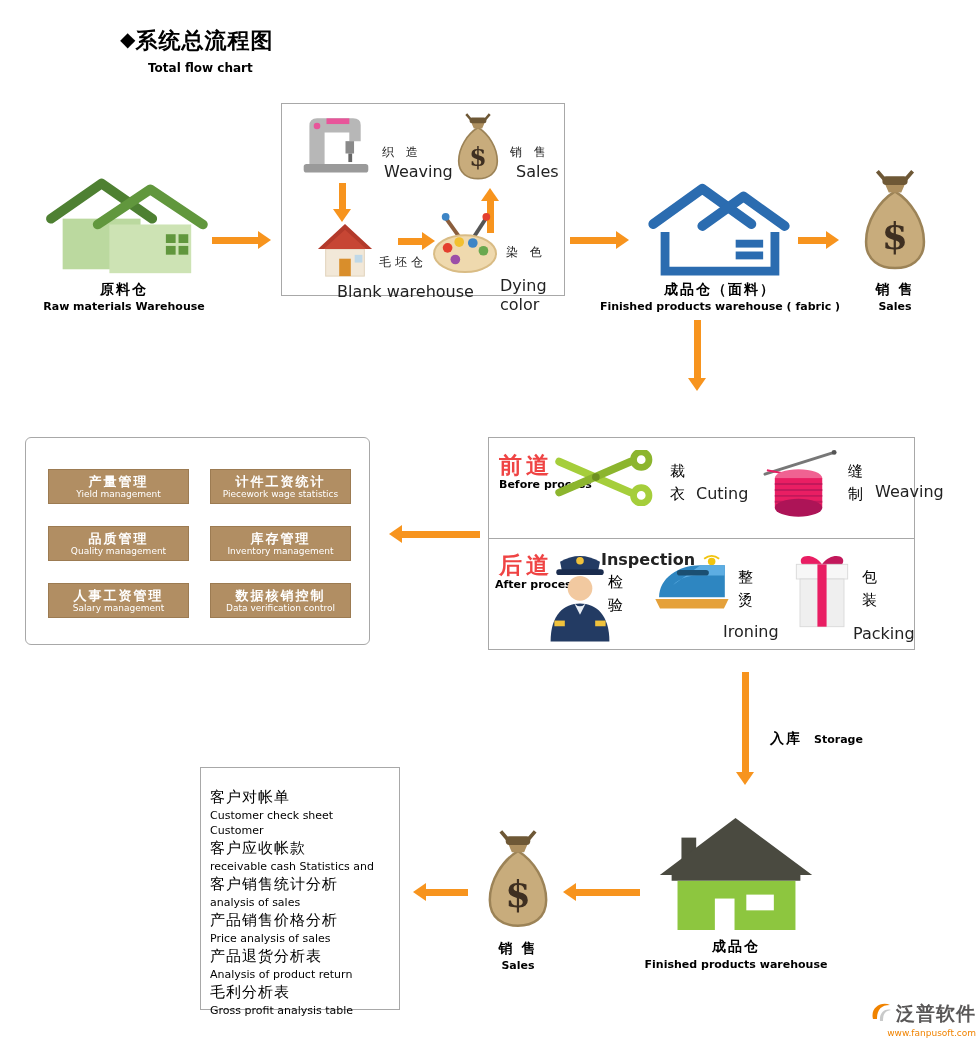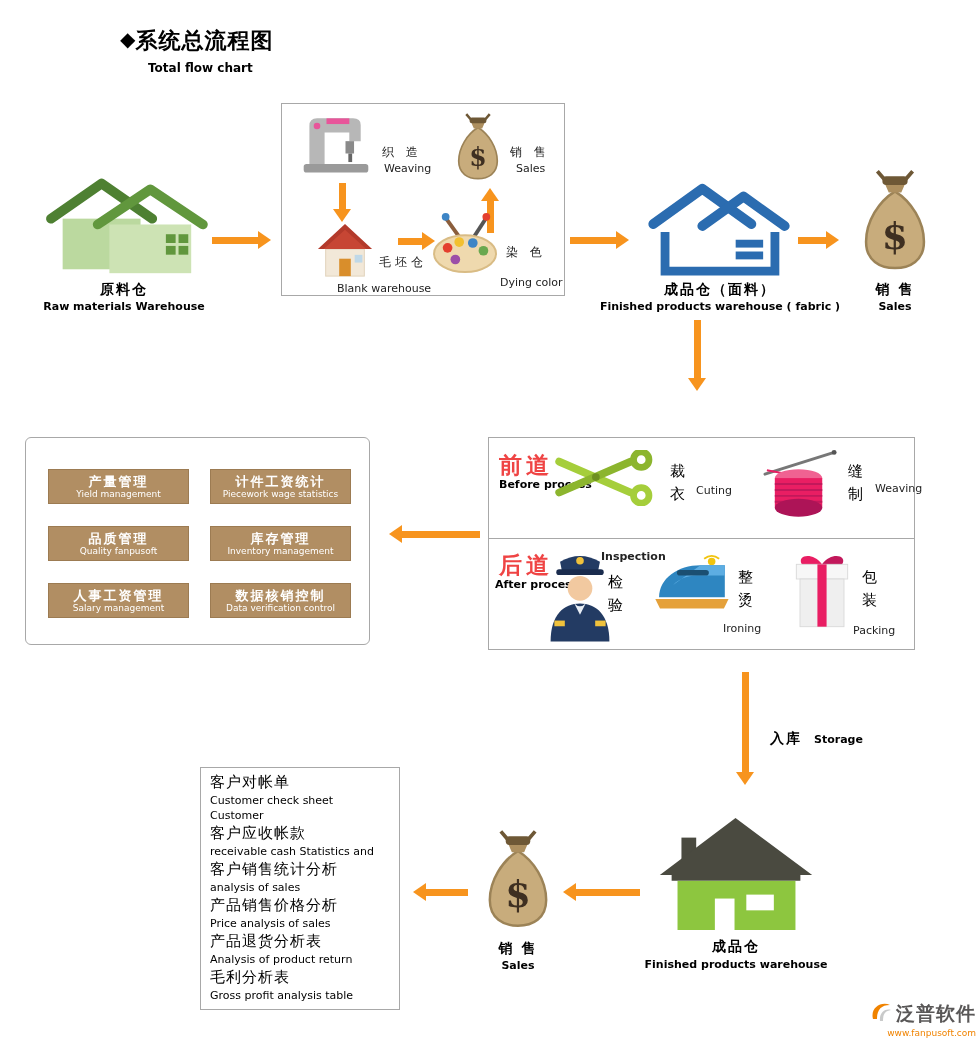--- a/index.html
+++ b/index.html
@@ -5,21 +5,21 @@
   * { margin:0; padding:0; box-sizing:border-box; }
   html,body { background:#fff; }
   body { font-family:"DejaVu Sans","Liberation Sans",sans-serif; color:#000; }
   .canvas { position:relative; width:980px; height:1049px; background:#fff; overflow:hidden; }
   .abs { position:absolute; }
   .box { position:absolute; border:1px solid #a8a8a8; background:#fff; }
   .center { text-align:center; }
   .node-zh { font-size:14px; font-weight:bold; letter-spacing:2px; }
   .node-en { font-size:11px; font-weight:bold; }
   .small-zh { font-size:12px; letter-spacing:4px; color:#222; }
-  .small-en { font-size:11px; color:#222; }
+  .small-en { font-size:16px; color:#222; }
   .stage-zh { color:#ef4444; font-weight:bold; font-size:23px; letter-spacing:4px; }
   .stage-en { font-size:11px; font-weight:bold; }
   .vert { font-size:15px; width:17px; word-break:break-all; line-height:1.55; letter-spacing:0; }
   .btn { position:absolute; width:141px; height:35px; background:#B18E63; border:1px solid #9c7b52;
          color:#fff; text-align:center; display:flex; flex-direction:column; justify-content:center; }
   .btn .bzh { font-size:13px; font-weight:bold; letter-spacing:2px; line-height:15px; }
   .btn .ben { font-size:9px; line-height:11px; }
   .arrow-r, .arrow-l { position:absolute; height:7px; background:#F7941E; }
   .arrow-r::after { content:""; position:absolute; left:100%; top:-6px;
       border-left:13px solid #F7941E; border-top:9px solid transparent; border-bottom:9px solid transparent; }
@@ -237,21 +237,21 @@
     <div class="btn" style="left:22px;top:31px;">
       <div class="bzh">产量管理</div>
       <div class="ben">Yield management</div>
     </div>
     <div class="btn" style="left:184px;top:31px;">
       <div class="bzh">计件工资统计</div>
       <div class="ben">Piecework wage statistics</div>
     </div>
     <div class="btn" style="left:22px;top:88px;">
       <div class="bzh">品质管理</div>
-      <div class="ben">Quality fanpusoft</div>
+      <div class="ben">Quality management</div>
     </div>
     <div class="btn" style="left:184px;top:88px;">
       <div class="bzh">库存管理</div>
       <div class="ben">Inventory management</div>
     </div>
     <div class="btn" style="left:22px;top:145px;">
       <div class="bzh">人事工资管理</div>
       <div class="ben">Salary management</div>
     </div>
     <div class="btn" style="left:184px;top:145px;">
@@ -285,21 +285,21 @@
       <rect x="21" y="8" width="20" height="7" rx="3" fill="#6E5836"></rect>
       <path d="M23 11 L17 4 M39 11 L45 4" stroke="#6E5836" stroke-width="3"></path>
       <text x="31" y="66" text-anchor="middle" font-size="30" font-weight="bold" fill="#3E2F21" font-family="'DejaVu Serif',serif">$</text>
     </svg>
   </div>
   <div class="abs node-zh center" style="left:480px;top:940px;width:76px;">销 售</div>
   <div class="abs node-en center" style="left:480px;top:959px;width:76px;">Sales</div>
 
   <div class="arrow-l" style="left:426px;top:889px;width:42px;"></div>
 
-  <div class="box" style="left:200px;top:767px;width:200px;height:243px;padding:4px 9px;">
+  <div class="box" style="left:200px;top:767px;width:200px;height:243px;padding:19px 9px;">
     <div>
       <div class="rep-zh">客户对帐单</div>
       <div class="rep-en">Customer check sheet Customer</div>
     </div>
     <div>
       <div class="rep-zh">客户应收帐款</div>
       <div class="rep-en">receivable cash Statistics and</div>
     </div>
     <div>
       <div class="rep-zh">客户销售统计分析</div>

